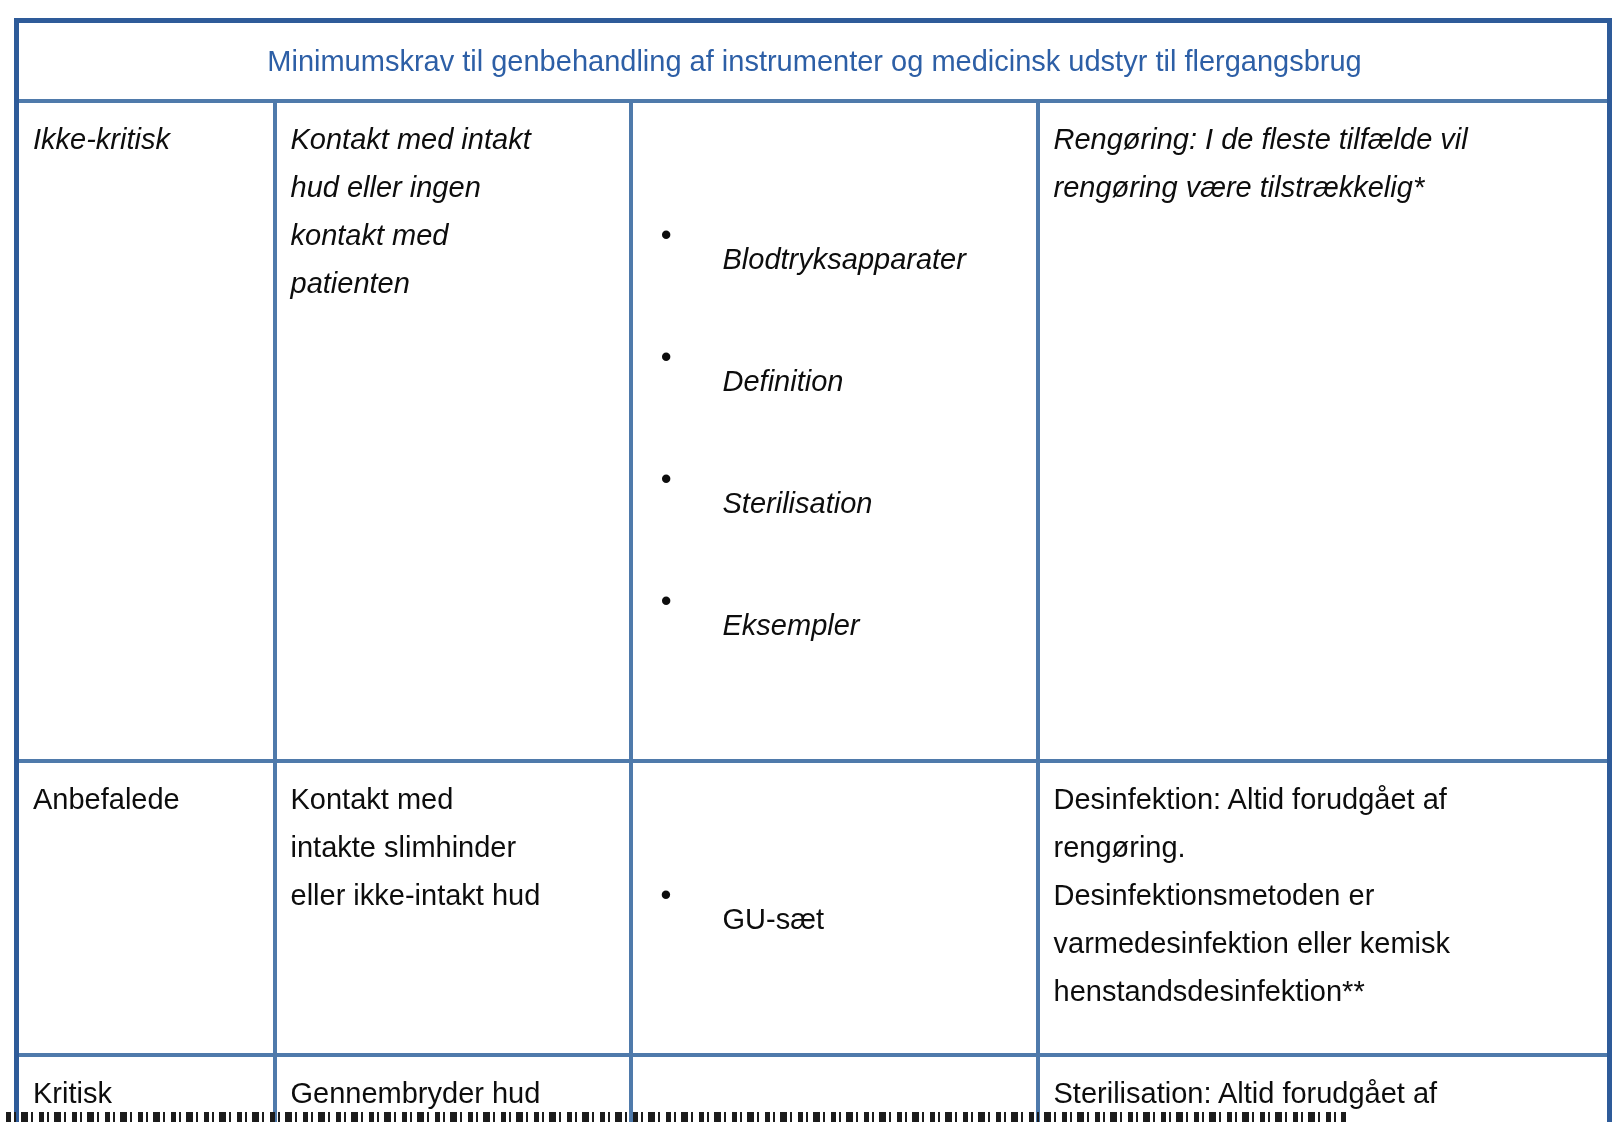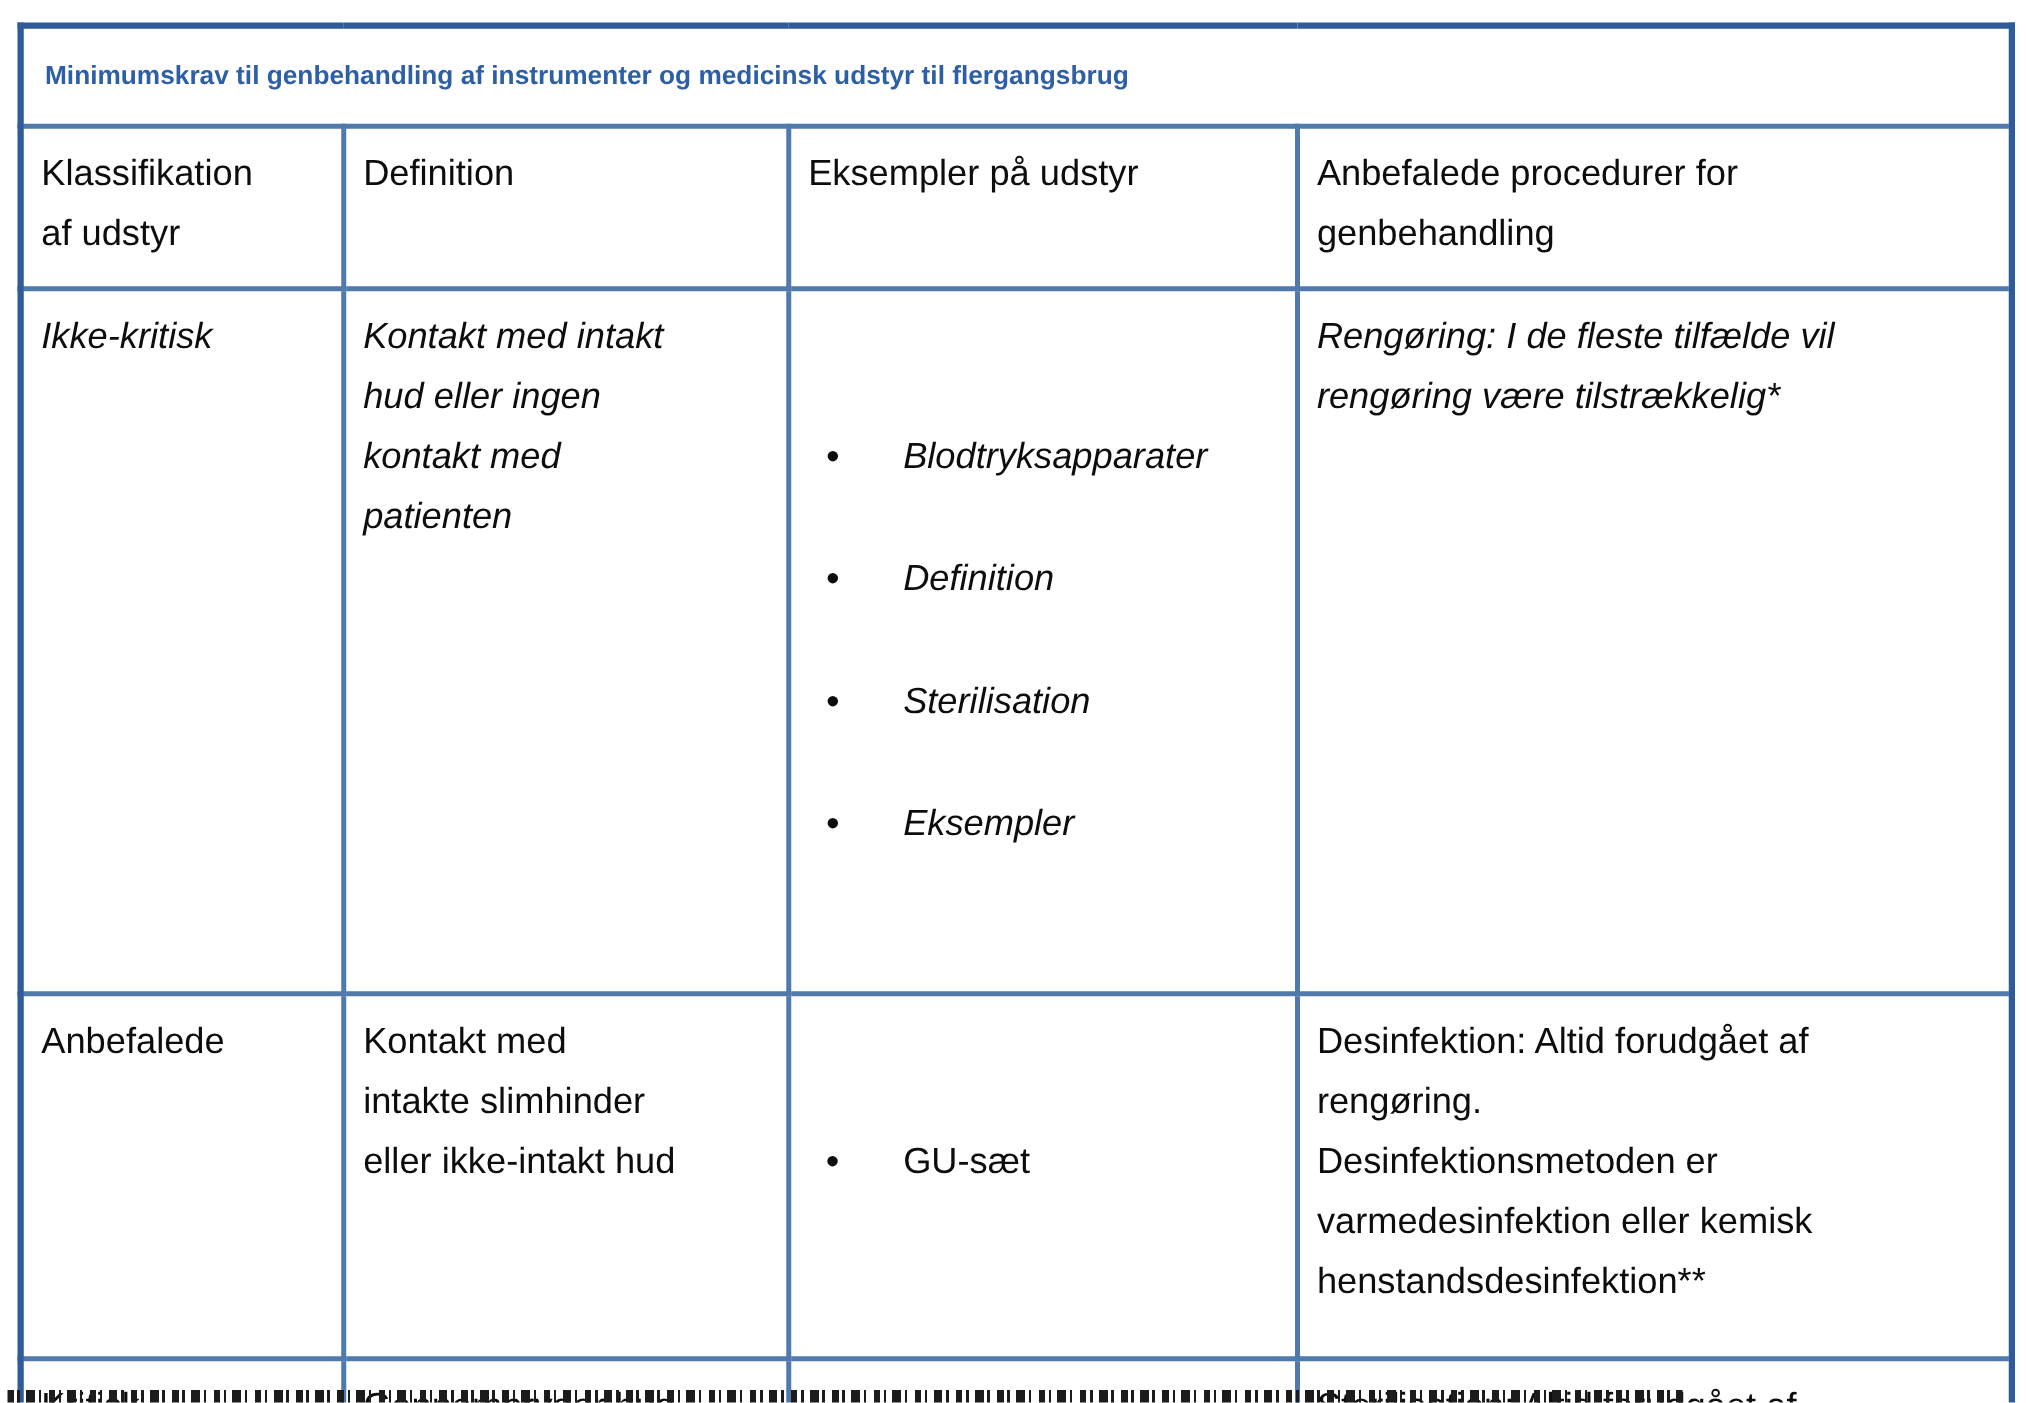--- a/index.html
+++ b/index.html
@@ -26,27 +26,28 @@
     vertical-align: top;
     text-align: left;
     padding: 12px 8px 12px 14px;
     font-size: 29px;
     line-height: 48px;
     font-weight: 400;
     white-space: pre-line;
     overflow: hidden;
   }
   td.title-cell {
-    font-size: 21px;
+    font-size: 29px;
     line-height: 38px;
-    font-weight: 700;
+    font-weight: 400;
     color: #2d5fa6;
     vertical-align: middle;
     padding: 14px 14px 14px 17px;
     white-space: normal;
+    text-align: center;
   }
   tr.row-title  { height: 80px; }
   tr.row-head   { height: 130px; }
   tr.row-r1     { height: 240px; font-style: italic; }
   tr.row-r2     { height: 292px; }
   tr.row-r3     { height: 240px; }
 
   ul.examples {
     list-style: none;
     margin: 0;
@@ -58,20 +59,21 @@
   }
   .blt {
     flex: 0 0 62px;
     width: 62px;
     font-size: 31px;
     line-height: 48px;
   }
   .blt-text {
     white-space: pre-line;
     line-height: 48px;
+    margin-top: 24px;
   }
   .cutoff-strip {
     position: absolute;
     left: 6px;
     top: 1112px;
     width: 1340px;
     height: 10px;
     background: repeating-linear-gradient(
       90deg,
       #1c1c1c 0 5px, transparent 5px 8px,
@@ -88,28 +90,20 @@
   <table class="reproc">
     <colgroup>
       <col style="width:258px">
       <col style="width:356px">
       <col style="width:407px">
       <col style="width:572px">
     </colgroup>
     <tbody>
         <tr class="row-title">
       <td colspan="4" class="title-cell">Minimumskrav til genbehandling af instrumenter og medicinsk udstyr til flergangsbrug</td>
-    </tr>
-    <tr class="row-head">
-      <td>Klassifikation
-af udstyr</td>
-      <td>Definition</td>
-      <td>Eksempler på udstyr</td>
-      <td>Anbefalede procedurer for
-genbehandling</td>
     </tr>
 
     <tr class="row-r1">
       <td>Ikke-kritisk</td>
       <td>Kontakt med intakt
 hud eller ingen
 kontakt med
 patienten</td>
       <td>
         <ul class="examples">

